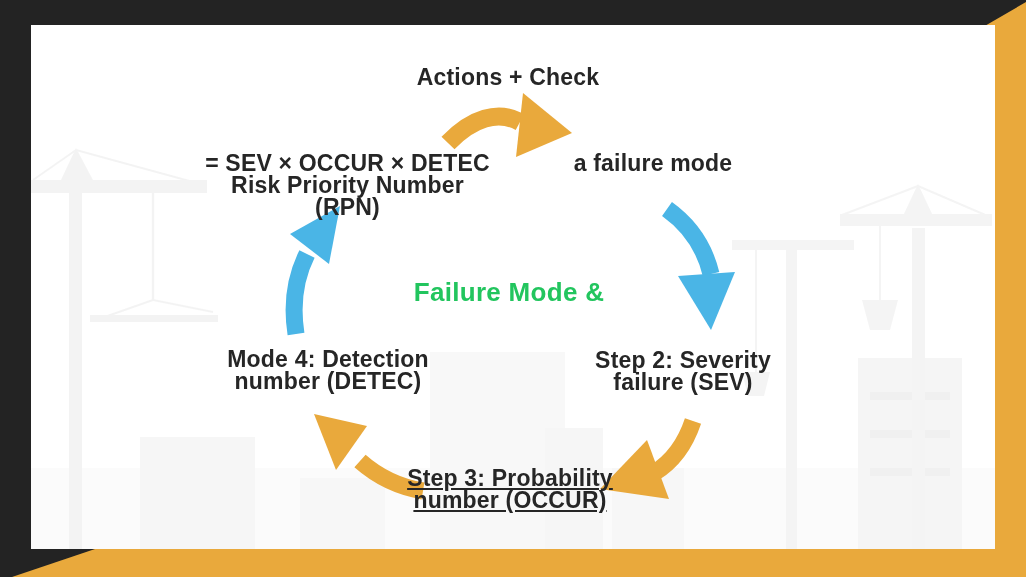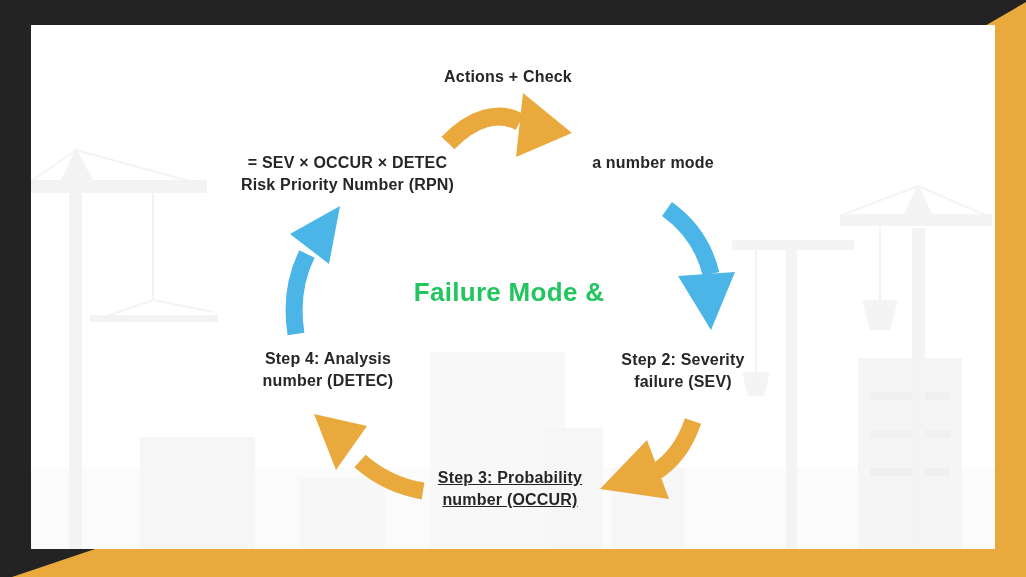--- a/index.html
+++ b/index.html
@@ -1,21 +1,21 @@
 <!DOCTYPE html>
 <html><head>
 <meta charset="utf-8">
 <style>
   html,body{margin:0;padding:0;background:#232323;}
   body{font-family:"Liberation Sans","DejaVu Sans",sans-serif;}
   .stage{position:relative;width:1026px;height:577px;overflow:hidden;}
   .frame-svg{position:absolute;left:0;top:0;z-index:0;}
   .label{
     position:absolute;z-index:3;text-align:center;
-    font-weight:700;font-size:16px;line-height:22px;color:#262626;
+    font-weight:700;font-size:23px;line-height:22px;color:#262626;
     letter-spacing:.2px;
   }
   .title{
     position:absolute;z-index:3;text-align:center;
     font-weight:700;font-size:26px;line-height:33px;color:#22c55e;
     letter-spacing:.3px;
   }
   .arrows-svg{position:absolute;left:0;top:0;z-index:2;pointer-events:none;}
 </style>
 </head>
@@ -105,35 +105,35 @@
     </g>
   </svg>
 
   <div class="title" style="left:349px;top:276px;width:320px;">
     <div>Failure Mode &amp;</div>
   </div>
 
   <div class="label" style="left:398px;top:66px;width:220px;">Actions + Check</div>
 
   <div class="label" style="left:553px;top:152px;width:200px;">
-    <div>a number mode</div>
+    <div>a failure mode</div>
   </div>
 
   <div class="label" style="left:572px;top:349px;width:222px;">
     <div>Step 2: Severity</div>
     <div>failure (SEV)</div>
   </div>
 
   <div class="label" style="left:380px;top:467px;width:260px;text-decoration:underline;">
     <div>Step 3: Probability</div>
     <div>number (OCCUR)</div>
   </div>
 
   <div class="label" style="left:217px;top:348px;width:222px;">
-    <div>Step 4: Analysis</div>
+    <div>Mode 4: Detection</div>
     <div>number (DETEC)</div>
   </div>
 
   <div class="label" style="left:205px;top:152px;width:285px;">
     <div>= SEV × OCCUR × DETEC</div>
     <div>Risk Priority Number (RPN)</div>
   </div>
 
 </div>
 

